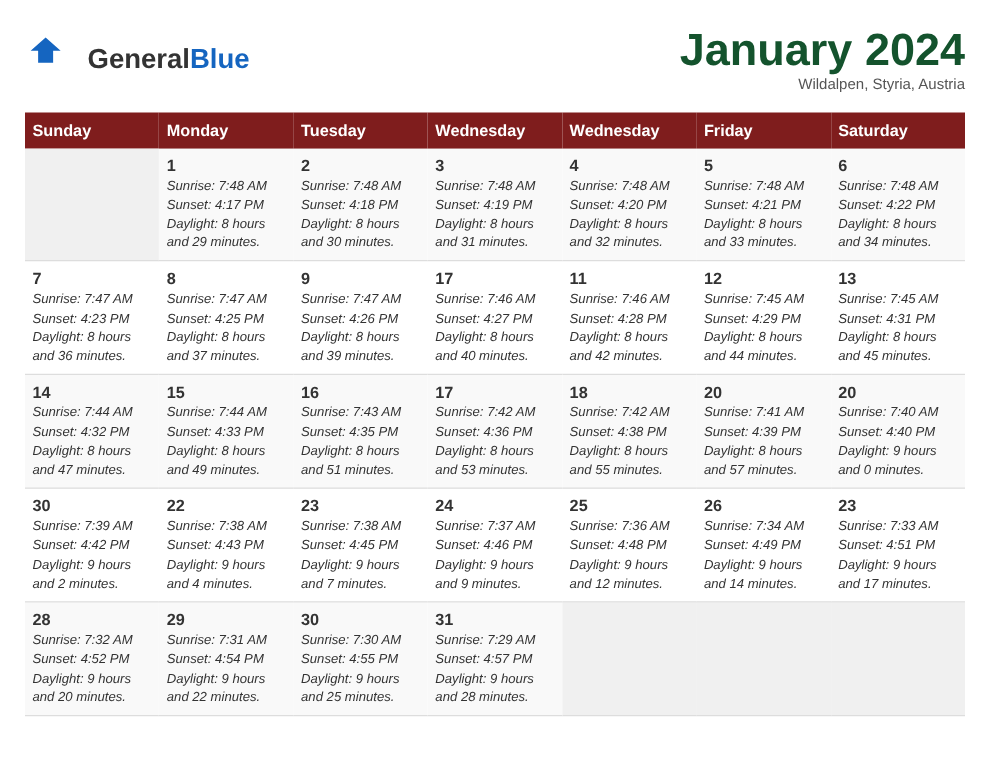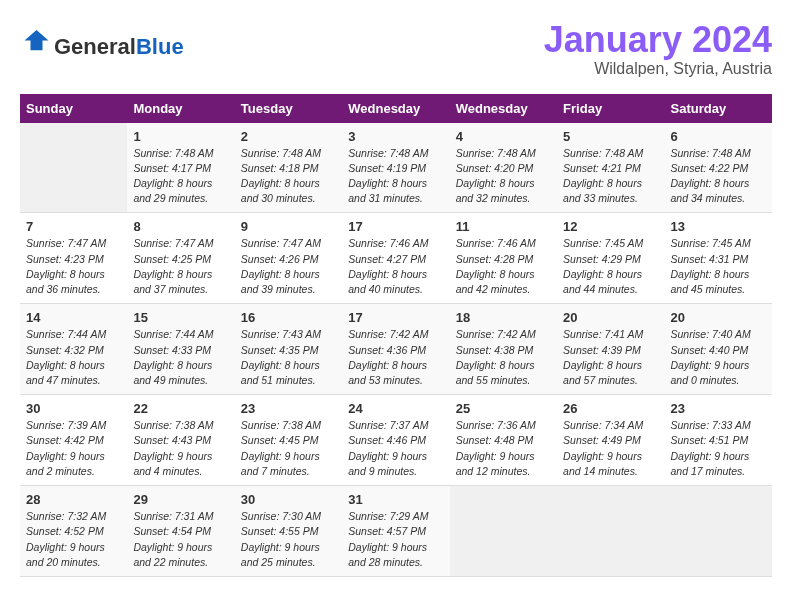--- a/index.html
+++ b/index.html
@@ -12,21 +12,21 @@
     }
     .header-section {
       display: flex;
       justify-content: space-between;
       align-items: flex-start;
       margin-bottom: 16px;
     }
     .logo {
       display: flex;
       align-items: center;
-      gap: 4px;
+      gap: 20px;
     }
     .logo-text-general {
       font-size: 22px;
       font-weight: bold;
       color: #333;
       line-height: 1;
     }
     .logo-text-blue {
       font-size: 22px;
       font-weight: bold;
@@ -37,34 +37,34 @@
     .logo-icon {
       width: 30px;
       height: 30px;
     }
     .title-section {
       text-align: right;
     }
     .calendar-title {
       font-size: 36px;
       font-weight: bold;
-      color: #8b5cf6;
+      color: #14532d;
       line-height: 1.1;
     }
     .calendar-subtitle {
-      font-size: 16px;
+      font-size: 12px;
       color: #555;
     }
     table {
       width: 100%;
       border-collapse: collapse;
       font-size: 11px;
     }
     thead tr {
-      background-color: #701a75;
+      background-color: #7f1d1d;
       color: #fff;
       margin-top: 16px;
     }
     thead th {
       padding: 7px 6px;
       text-align: left;
       font-size: 13px;
       font-weight: bold;
     }
     tbody tr {

